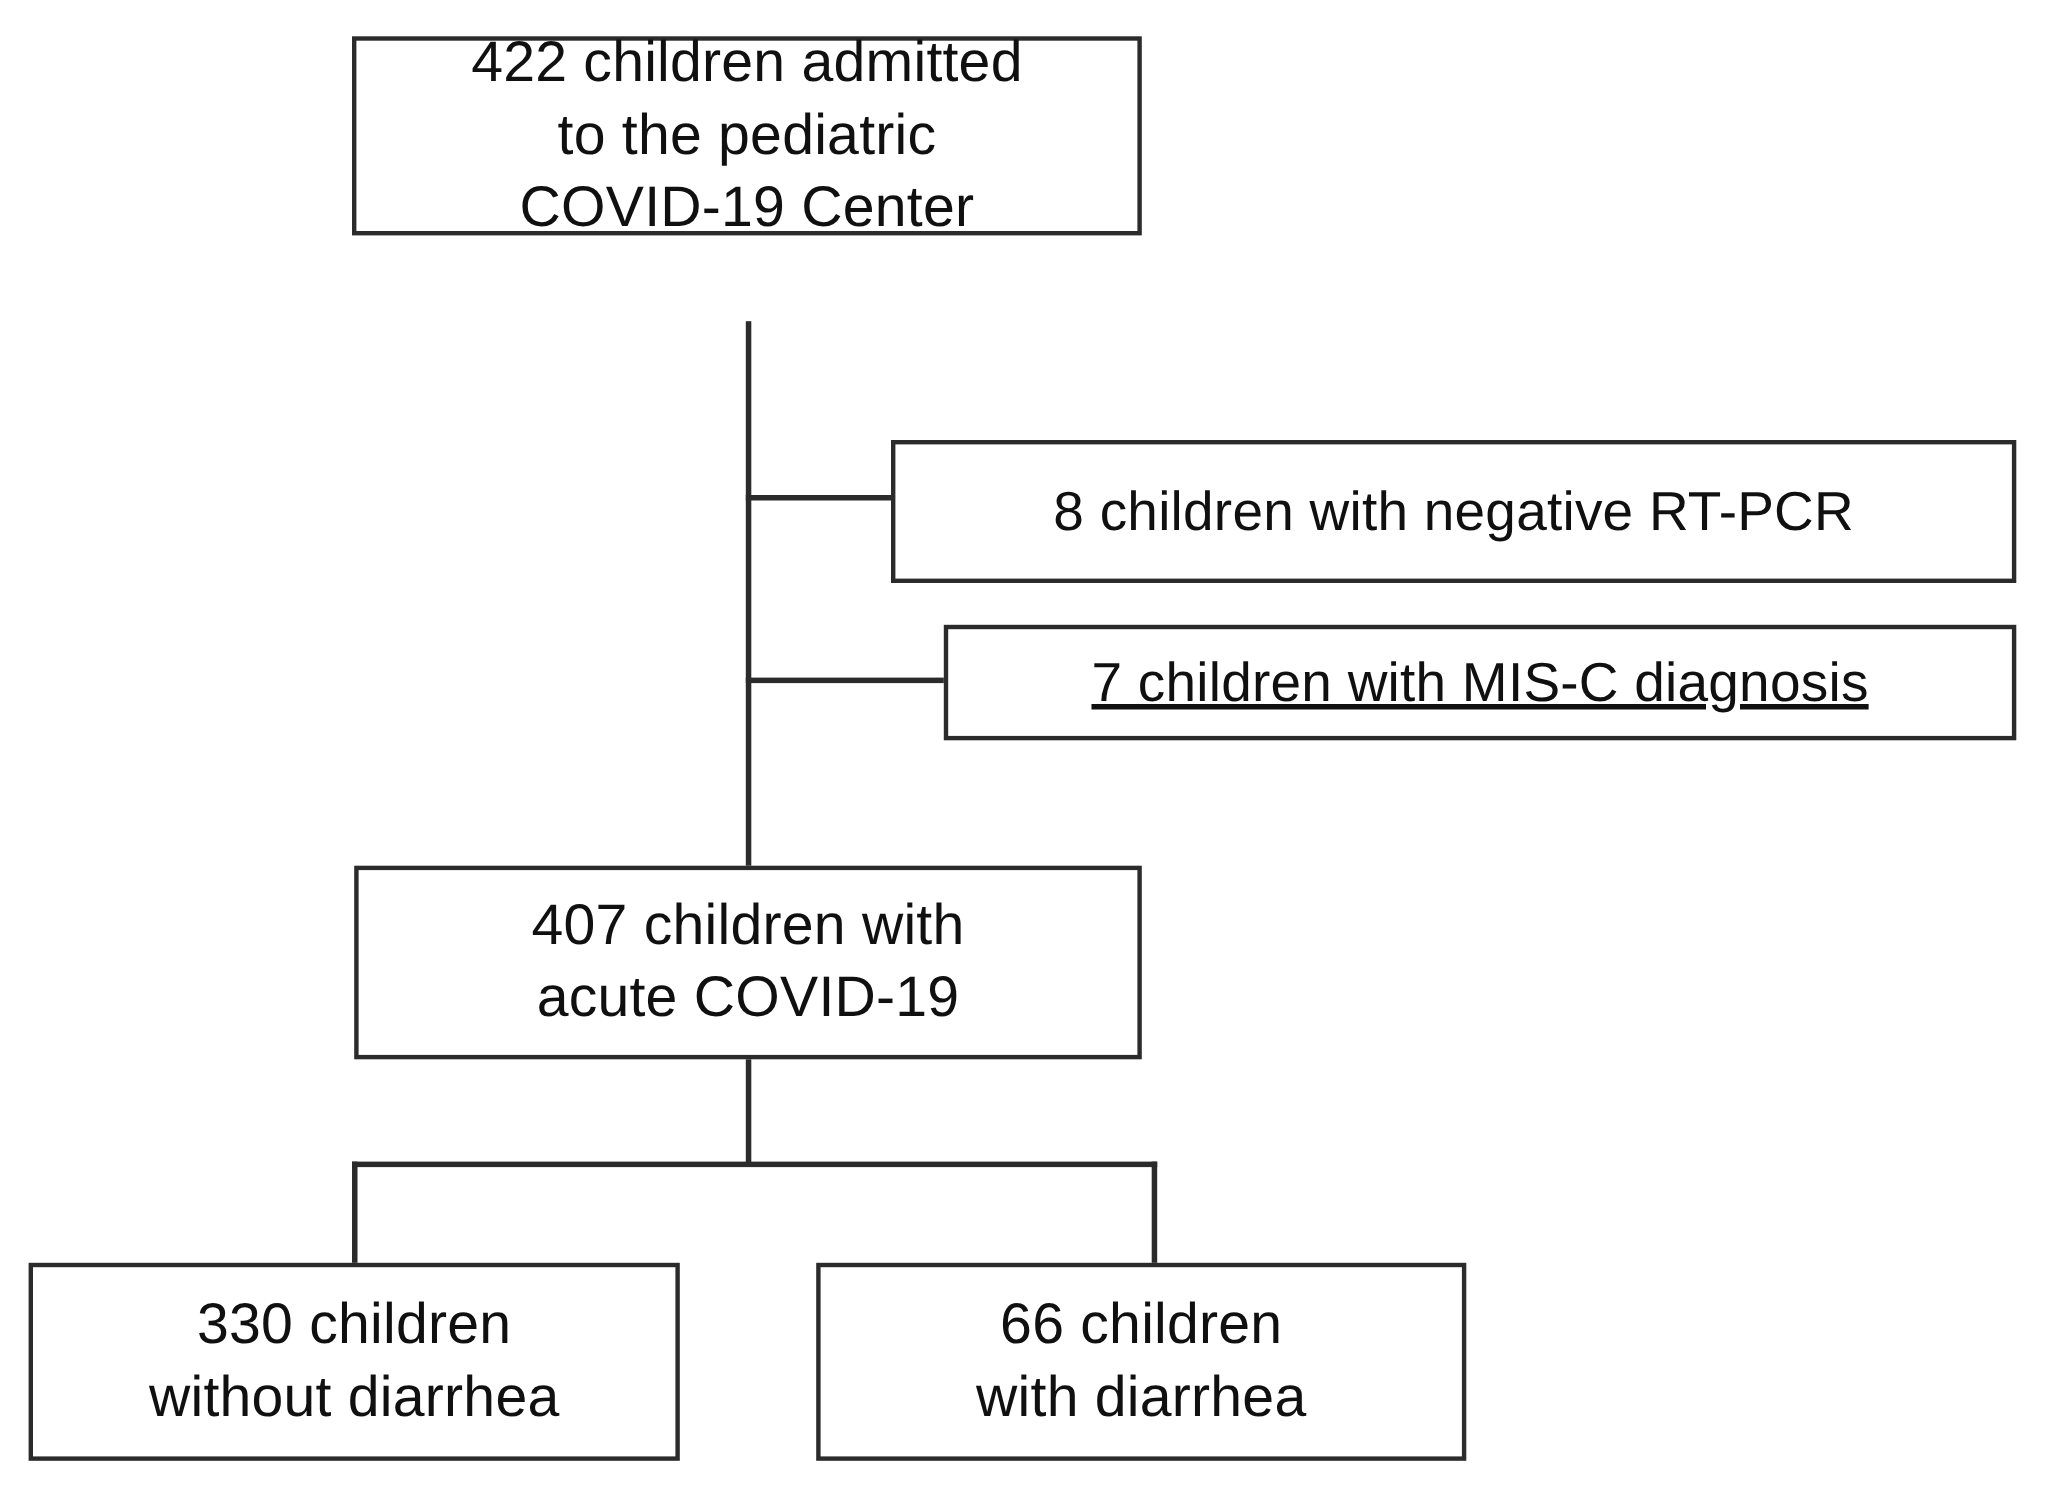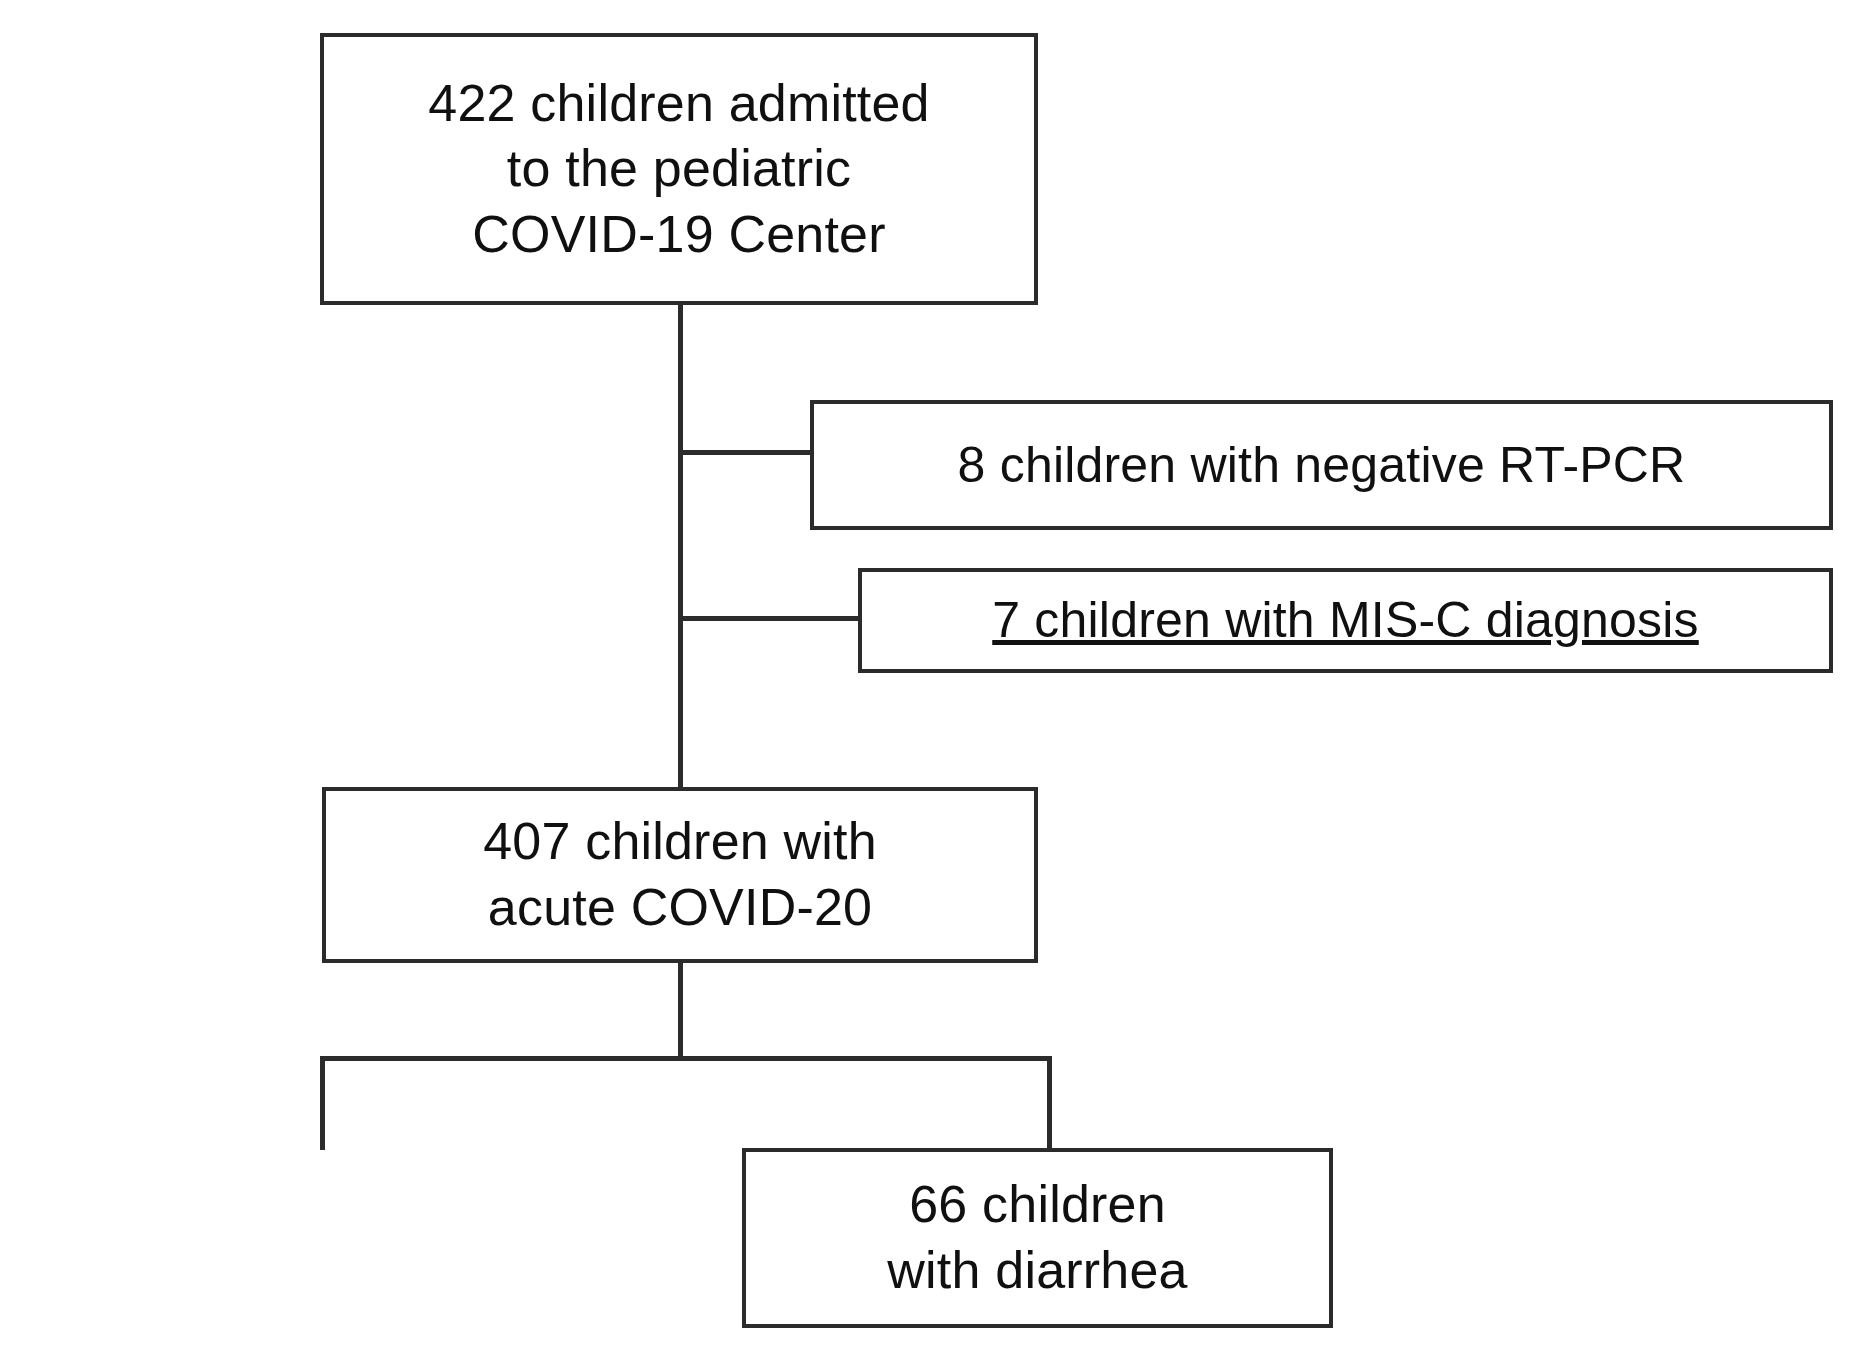--- a/index.html
+++ b/index.html
@@ -30,21 +30,21 @@
     color: #101010;
     z-index: 3;
   }
   .node .label {
     display: block;
     line-height: 1.26;
     white-space: pre-line;
     letter-spacing: 0.2px;
   }
 
-  #node-admitted      { left: 320px; top: 33px;   width: 718px; height: 272px; }
+  #node-admitted      { left: 320px; top: 33px;   width: 718px; height: 181px; }
   #node-admitted .label   { font-size: 52px; }
 
   #node-negative-rtpcr { left: 810px; top: 400px; width: 1023px; height: 130px; }
   #node-negative-rtpcr .label { font-size: 50px; }
 
   #node-misc          { left: 858px; top: 568px;  width: 975px; height: 105px; text-decoration: underline; }
   #node-misc .label   { font-size: 50px; }
 
   #node-acute-covid   { left: 322px; top: 787px;  width: 716px; height: 176px; }
   #node-acute-covid .label { font-size: 52px; }
@@ -98,22 +98,26 @@
   <div class="node" id="node-negative-rtpcr">
     <span class="label">8 children with negative RT-PCR</span>
   </div>
 
   <div class="node" id="node-misc">
     <span class="label">7 children with MIS-C diagnosis</span>
   </div>
 
   <div class="node" id="node-acute-covid">
     <span class="label">407 children with
-acute COVID-20</span>
+acute COVID-19</span>
   </div>
 
+  <div class="node" id="node-without-diarrhea">
+    <span class="label">330 children
+without diarrhea</span>
+  </div>
 
   <div class="node" id="node-with-diarrhea">
     <span class="label">66 children
 with diarrhea</span>
   </div>
 
 </div>
 
 </body></html>

